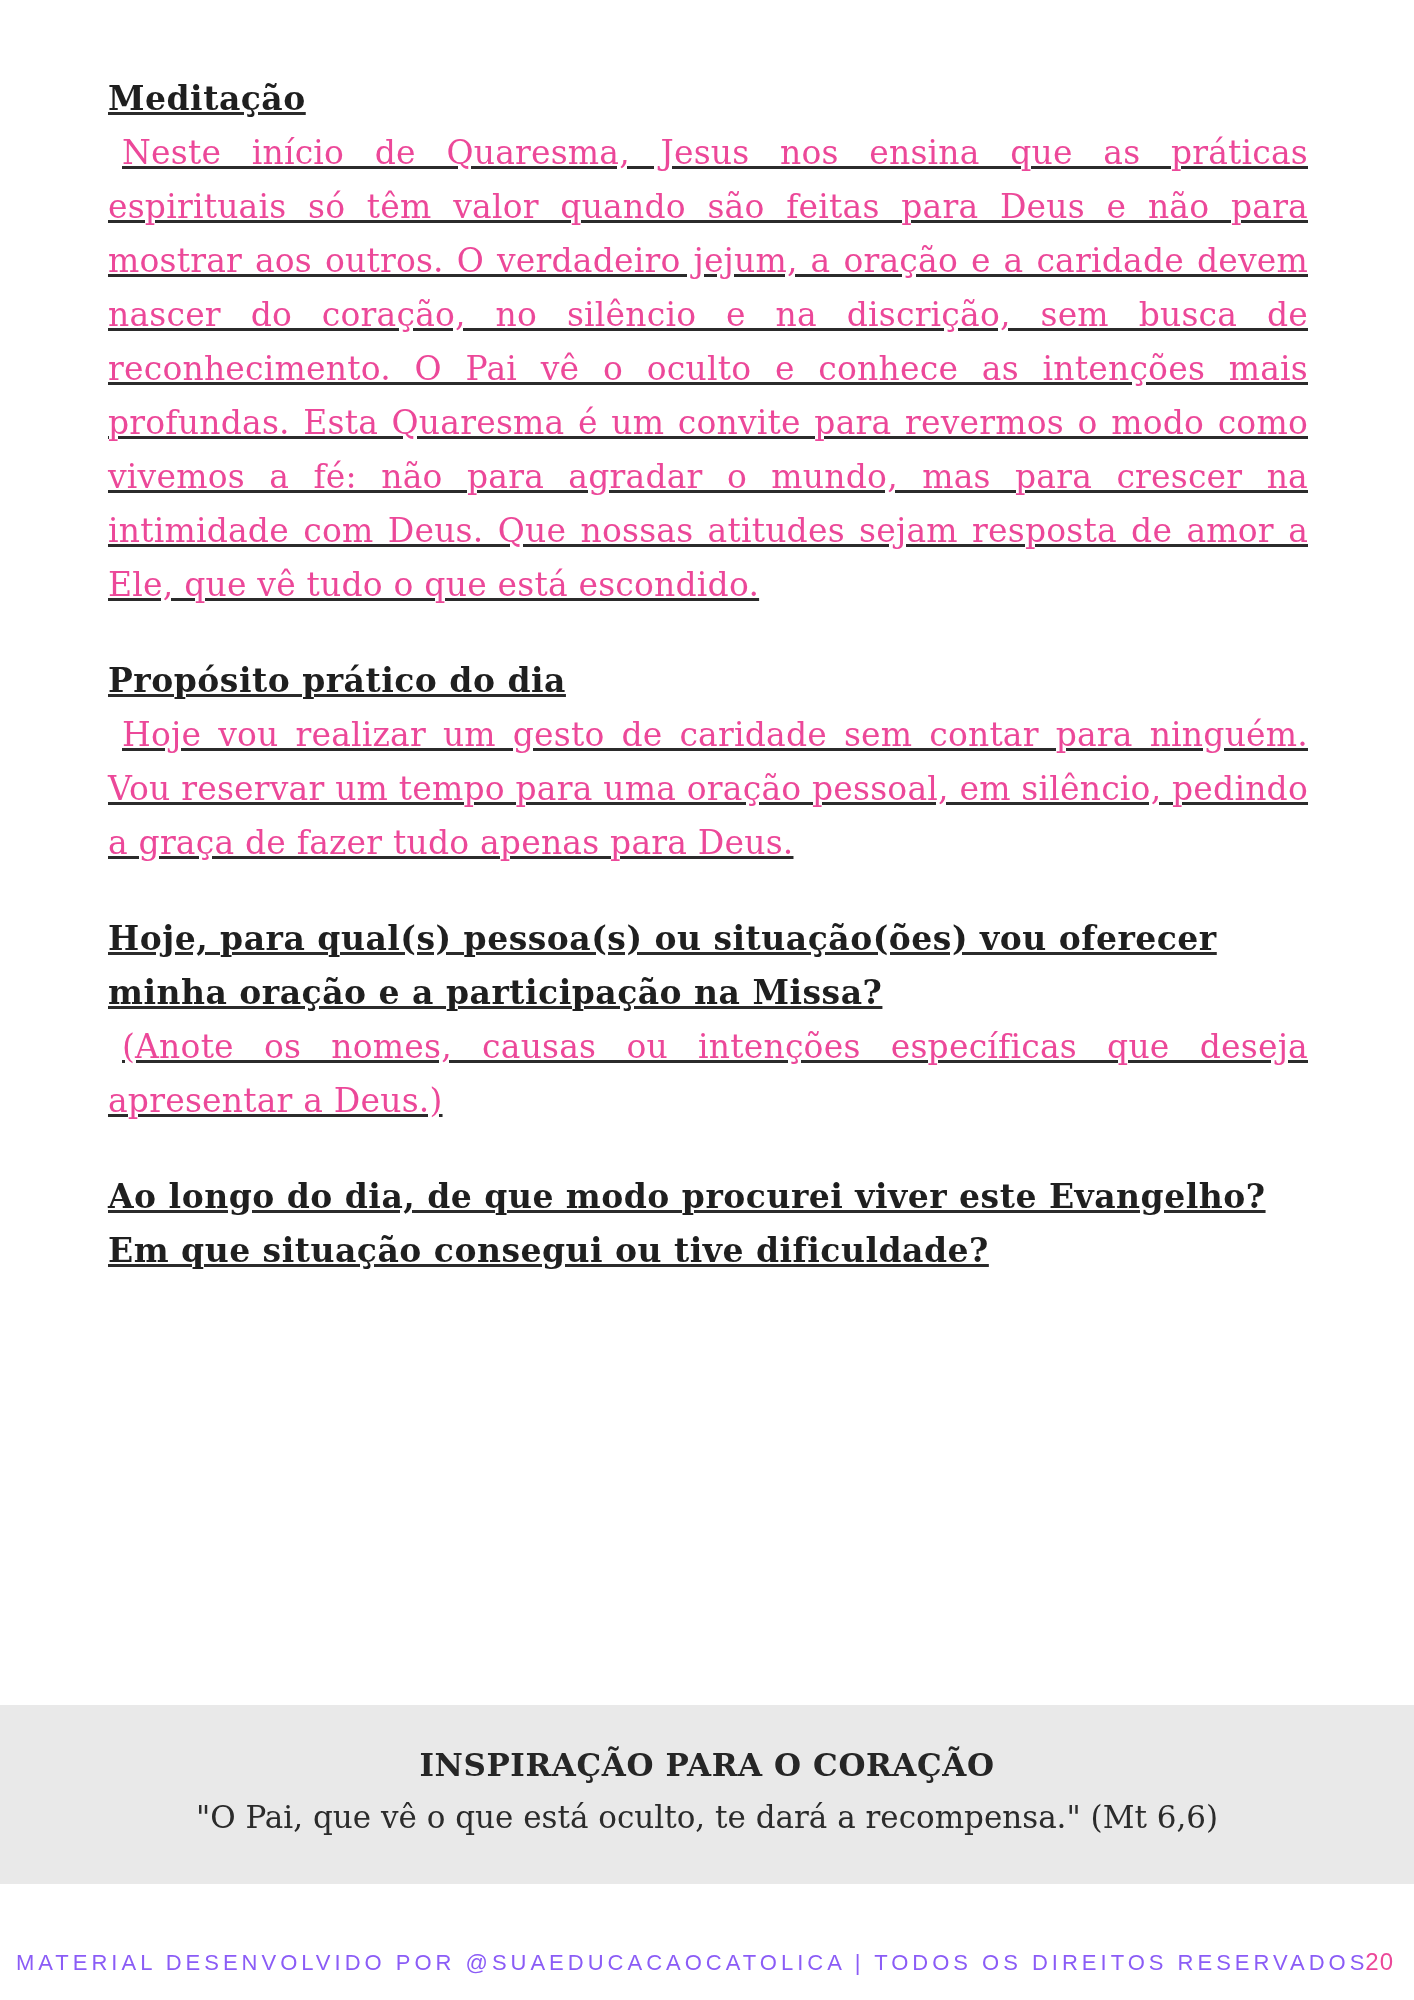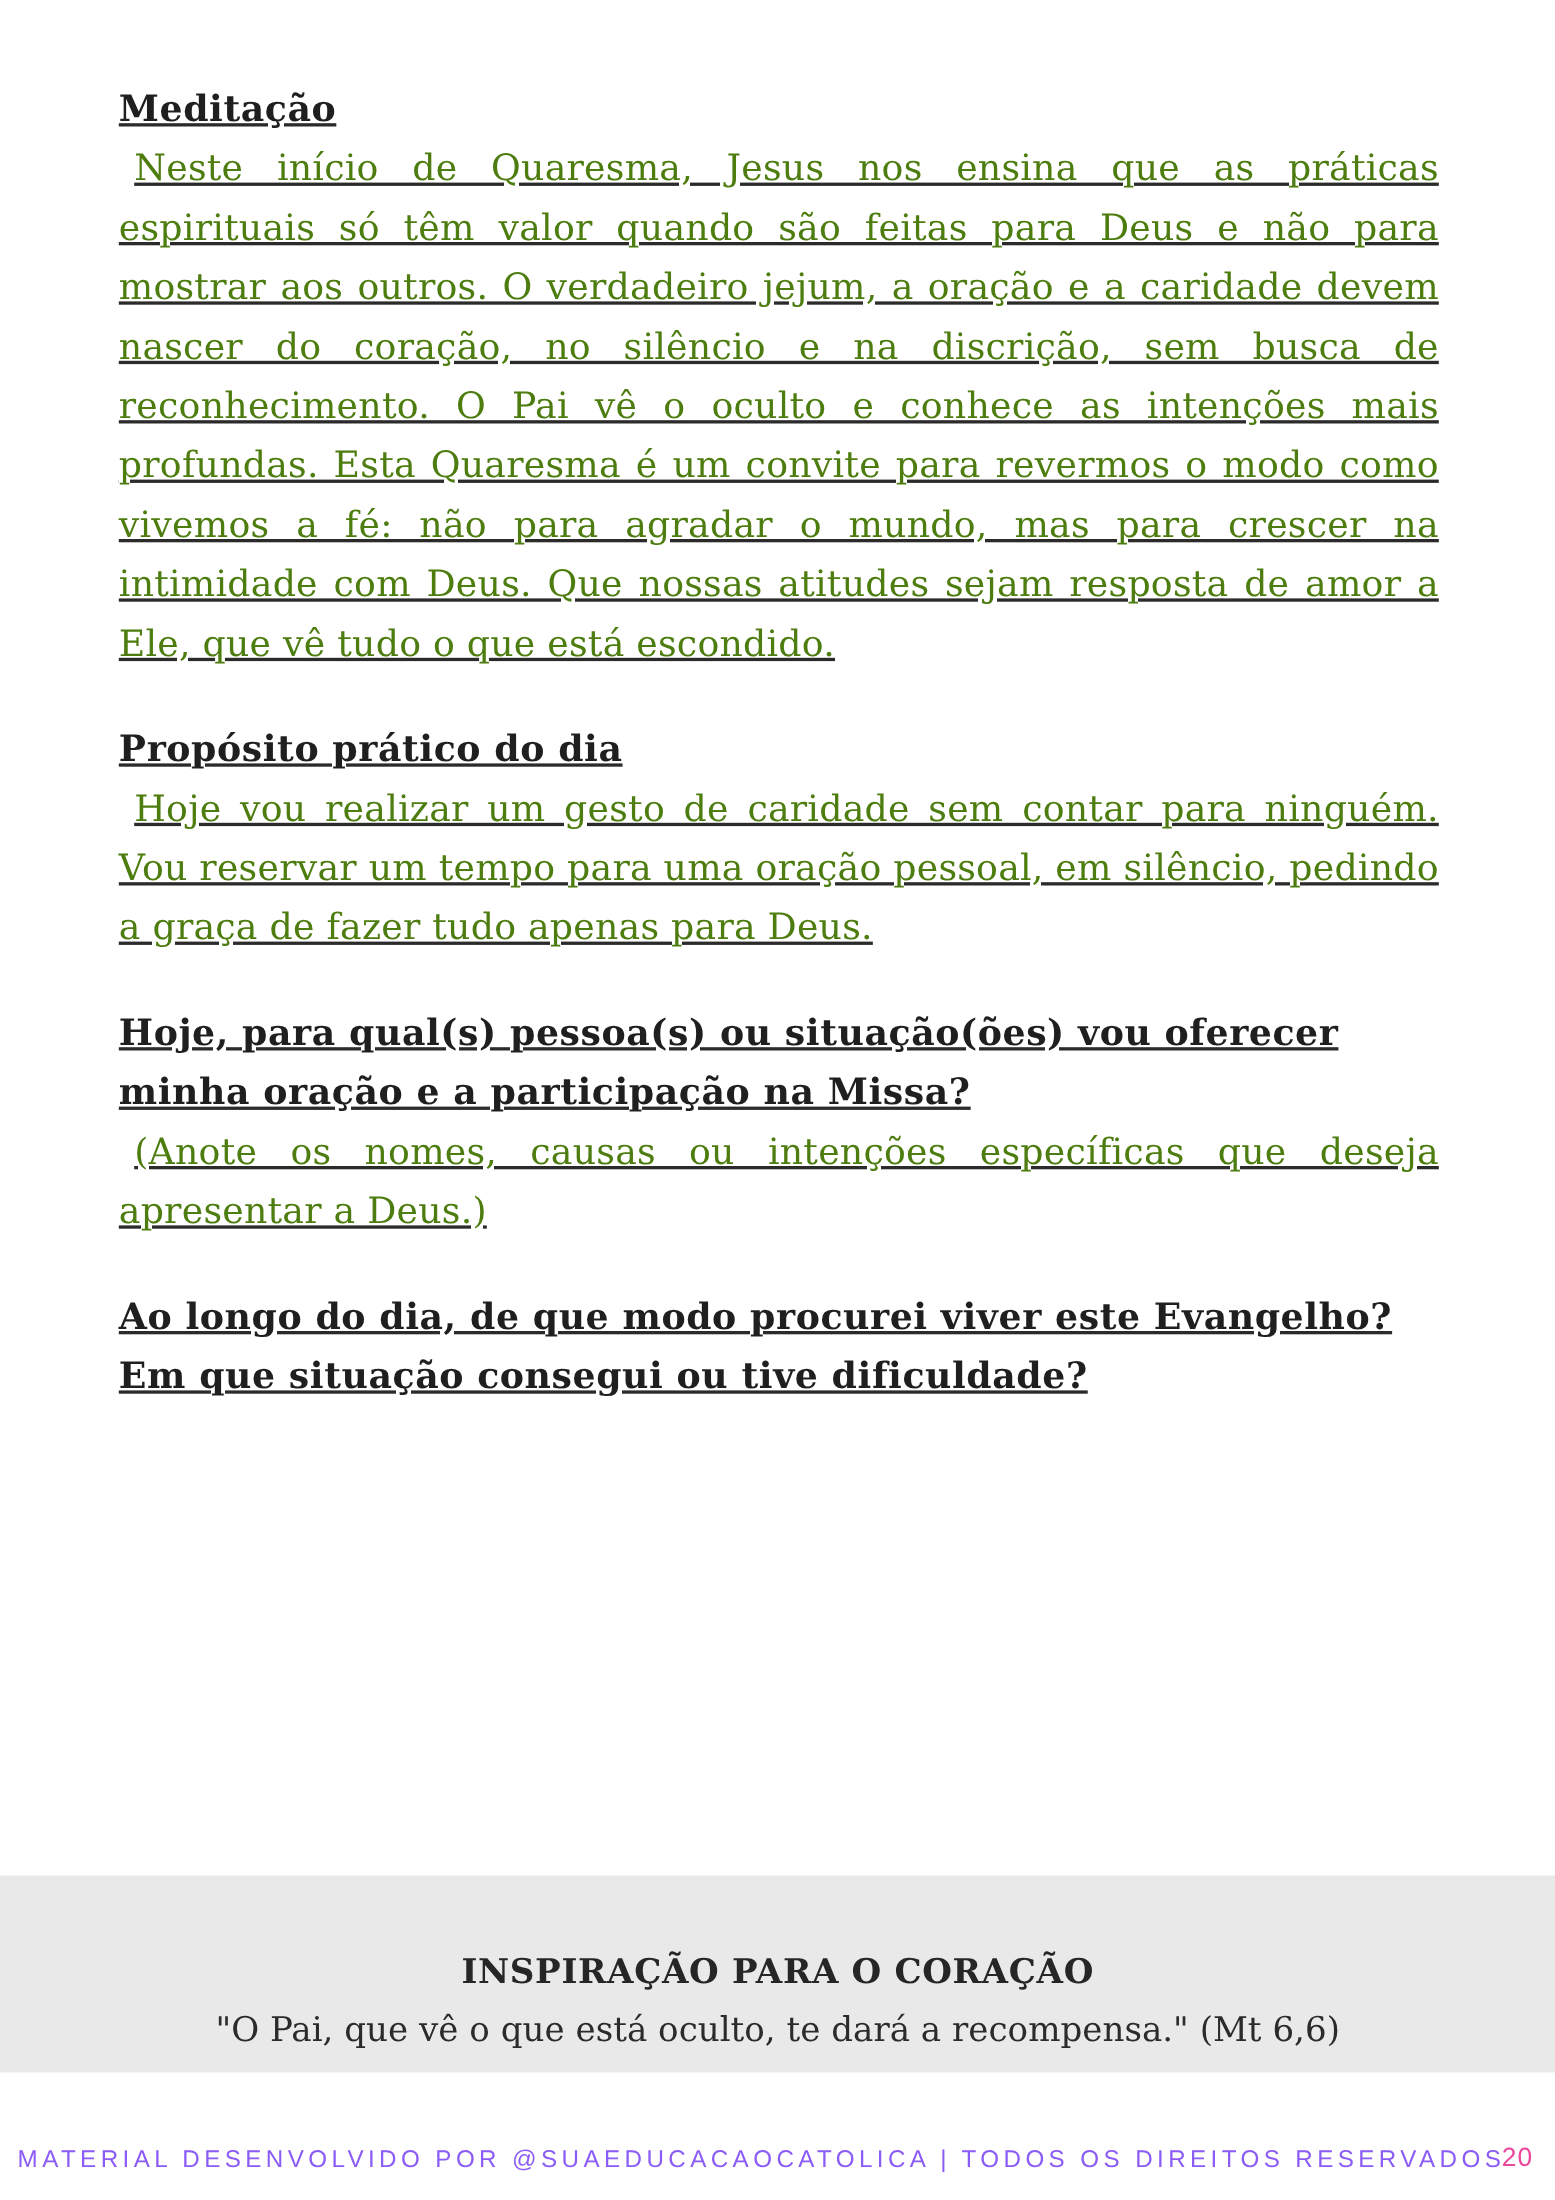--- a/index.html
+++ b/index.html
@@ -29,32 +29,32 @@
     font-weight: bold;
     color: #1f1f1f;
     letter-spacing: 0.5px;
   }
   .section p {
     margin: 0;
     font-size: 33px;
     line-height: 54px;
     text-align: justify;
     text-indent: 14px;
-    color: #4d7c0f;
+    color: #ec4899;
     letter-spacing: 0.2px;
   }
   .inspiration {
     position: absolute;
     left: 0;
     top: 1705px;
     width: 1414px;
     height: 220px;
     background: #e9e9e9;
     box-sizing: border-box;
-    padding-top: 68px;
+    padding-top: 40px;
     text-align: center;
   }
   .inspiration h3 {
     margin: 0;
     font-size: 31px;
     line-height: 40px;
     font-weight: bold;
     color: #262626;
     letter-spacing: 0.6px;
   }

